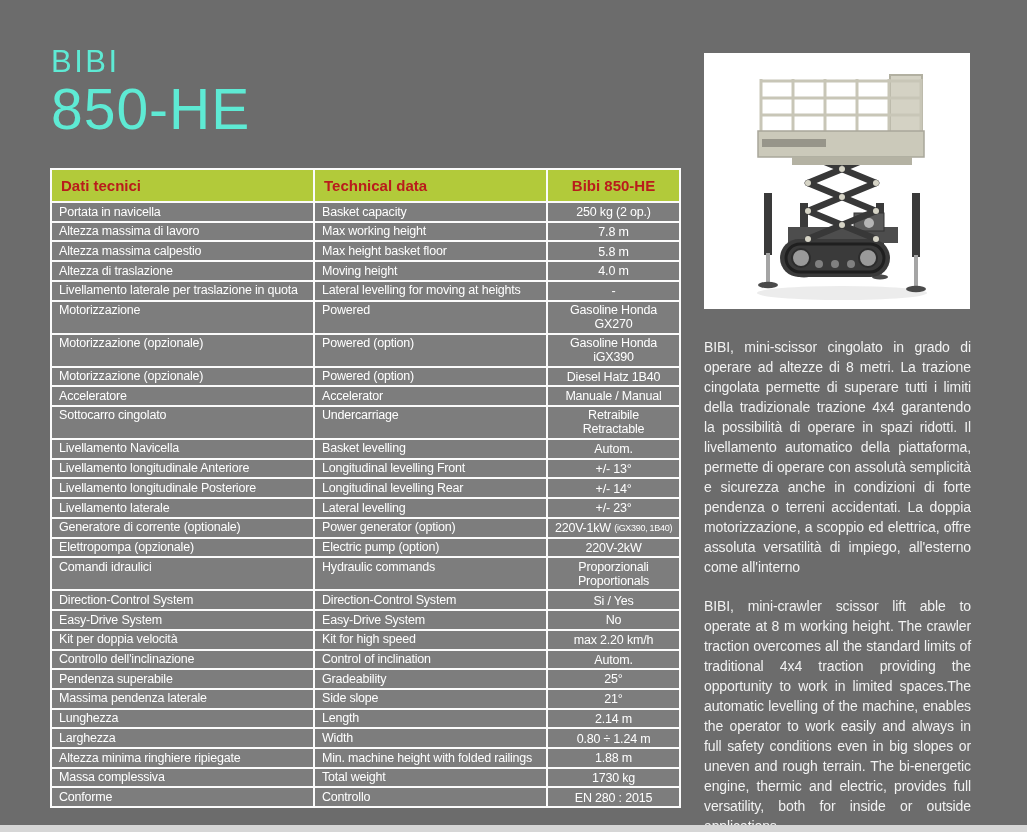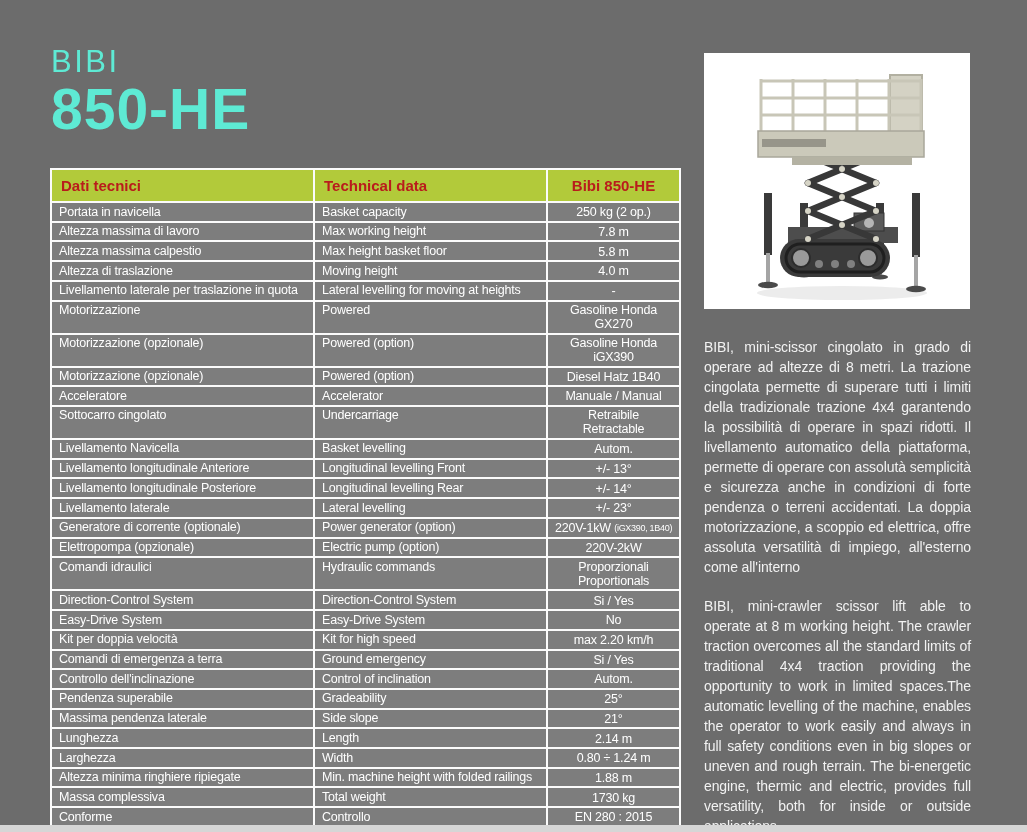--- a/index.html
+++ b/index.html
@@ -4,21 +4,21 @@
 <style>
   html,body{margin:0;padding:0;}
   body{
     width:1027px;height:832px;position:relative;overflow:hidden;
     background:var(--page-bg,#6c6c6c);
     font-family:"Liberation Sans",sans-serif;
     -webkit-font-smoothing:antialiased;
   }
   .title-block{position:absolute;left:51px;top:46px;color:#5eead4;line-height:1;}
   .brand{font-size:31px;font-weight:400;letter-spacing:2.5px;}
-  .model{font-size:57px;font-weight:700;letter-spacing:1px;margin-top:4px;}
+  .model{font-size:57px;font-weight:400;letter-spacing:1px;margin-top:4px;}
 
   table.spec{
     position:absolute;left:50px;top:168px;width:629px;
     border-collapse:collapse;table-layout:fixed;
   }
   table.spec th{
     background:var(--header-green,#b2ca3a);
     color:#b91c1c;font-size:15px;font-weight:700;
     text-align:left;padding:7px 9px;
     border:2px solid var(--border-white,#fbfbfb);
@@ -186,25 +186,20 @@
     <td class="c-en">Easy-Drive System</td>
     <td class="c-val"><span class="val-main">No</span> </td>
   </tr>
 
   <tr>
     <td class="c-it">Kit per doppia velocità</td>
     <td class="c-en">Kit for high speed</td>
     <td class="c-val"><span class="val-main">max 2.20 km/h</span> </td>
   </tr>
 
-  <tr>
-    <td class="c-it">Comandi di emergenza a terra</td>
-    <td class="c-en">Ground emergency</td>
-    <td class="c-val"><span class="val-main">Si / Yes</span> </td>
-  </tr>
 
   <tr>
     <td class="c-it">Controllo dell'inclinazione</td>
     <td class="c-en">Control of inclination</td>
     <td class="c-val"><span class="val-main">Autom.</span> </td>
   </tr>
 
   <tr>
     <td class="c-it">Pendenza superabile</td>
     <td class="c-en">Gradeability</td>

